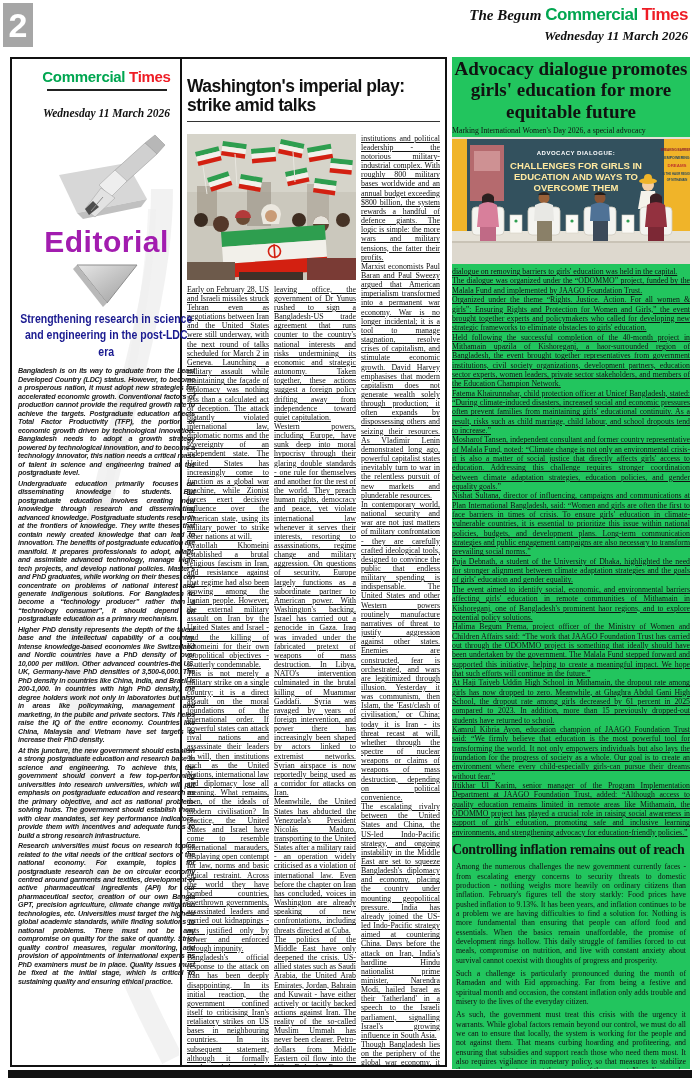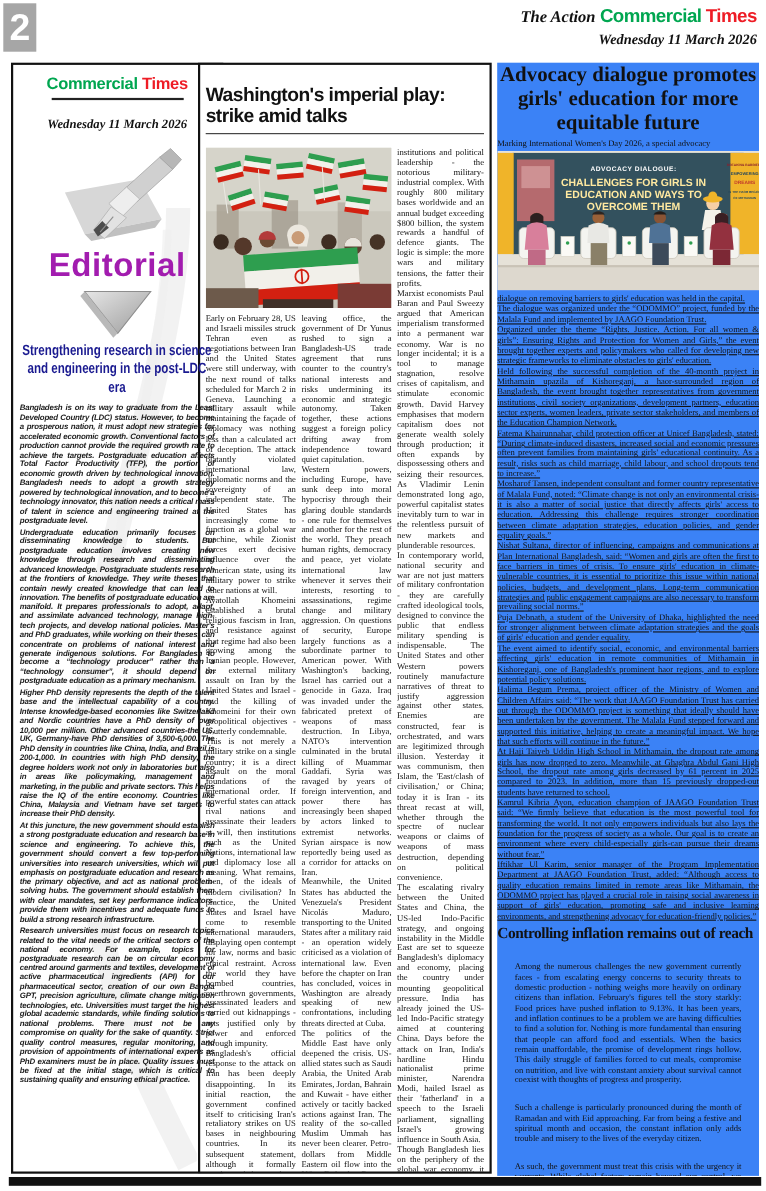--- a/index.html
+++ b/index.html
@@ -36,42 +36,42 @@
   
   .washington{position:absolute;left:180px;top:57px;width:267px;height:1010px;border:2.5px solid #111;
     box-sizing:border-box;padding:3px 5px;overflow:hidden;background:#fff;}
   .wash-headline{text-align:left;font:bold 17.5px/1.12 "Liberation Sans",sans-serif;letter-spacing:-0.5px;
     padding:3px 0 5px;border-bottom:1px solid #333;}
   .wash-body{display:flex;gap:5px;margin-top:4px;height:948px;}
   .wash-left{flex:0 0 169px;width:169px;}
   .iran-image{width:169px;height:146px;overflow:hidden;}
   .wash-cols{display:flex;gap:5px;margin-top:5px;}
   .wash-cols .wcol{width:82px;}
-  .wcol{overflow:hidden;}
+  .wcol{overflow:hidden;text-decoration:underline;}
   .wcol p{font:7.9px/1.16 "Liberation Serif",serif;text-align:justify;margin:0;}
   .wcol3{flex:1;}
 
   
-  .rightcol{position:absolute;left:452px;top:57px;width:238px;height:1012px;overflow:hidden;background:#3b82f6;}
+  .rightcol{position:absolute;left:452px;top:57px;width:238px;height:1012px;overflow:hidden;background:#22c55e;}
   .adv-headline{text-align:center;font:bold 19px/1.12 "Liberation Serif",serif;margin:1px 0 4px;}
   .adv-lead{font:7.8px/1.2 "Liberation Serif",serif;text-align:justify;margin:0 0 2px;}
   .adv-image{width:238px;height:127px;margin:1px 0 3px;overflow:hidden;}
   .adv-body p{font:7.8px/1.2 "Liberation Serif",serif;text-align:justify;margin:0;text-decoration:underline;}
   .inf-headline{font:bold 14px/1.15 "Liberation Serif",serif;letter-spacing:-0.4px;white-space:nowrap;margin:5px 0 2px;}
-  .inf-body p{font:7.8px/1.2 "Liberation Serif",serif;text-align:justify;margin:16px;}
+  .inf-body p{font:7.8px/1.2 "Liberation Serif",serif;text-align:justify;margin:4px;}
 
   .bottom-bar{position:absolute;left:8px;width:684px;top:1070px;height:8px;background:#111;}
 </style>
 </head>
 <body>
 
 <div class="pagenum">2</div>
 <div class="masthead-wrap">
   <div class="masthead">
-    <span class="md-prefix">The Action</span>
+    <span class="md-prefix">The Begum</span>
     <span class="md-green">Commercial</span>
     <span class="md-red">Times</span>
   </div>
   <div class="head-date">Wednesday 11 March 2026</div>
 </div>
 
 <aside class="editorial">
   <svg class="ed-swoosh" width="167" height="900" viewBox="0 0 167 900">
     <path d="M150,10 C 150,200 30,380 75,640 C 95,760 130,820 160,880" stroke="#e7e7e7" stroke-width="22" fill="none" opacity="0.55"></path>
     <path d="M140,30 C 135,210 45,400 85,630" stroke="#efefef" stroke-width="8" fill="none" opacity="0.6"></path>

